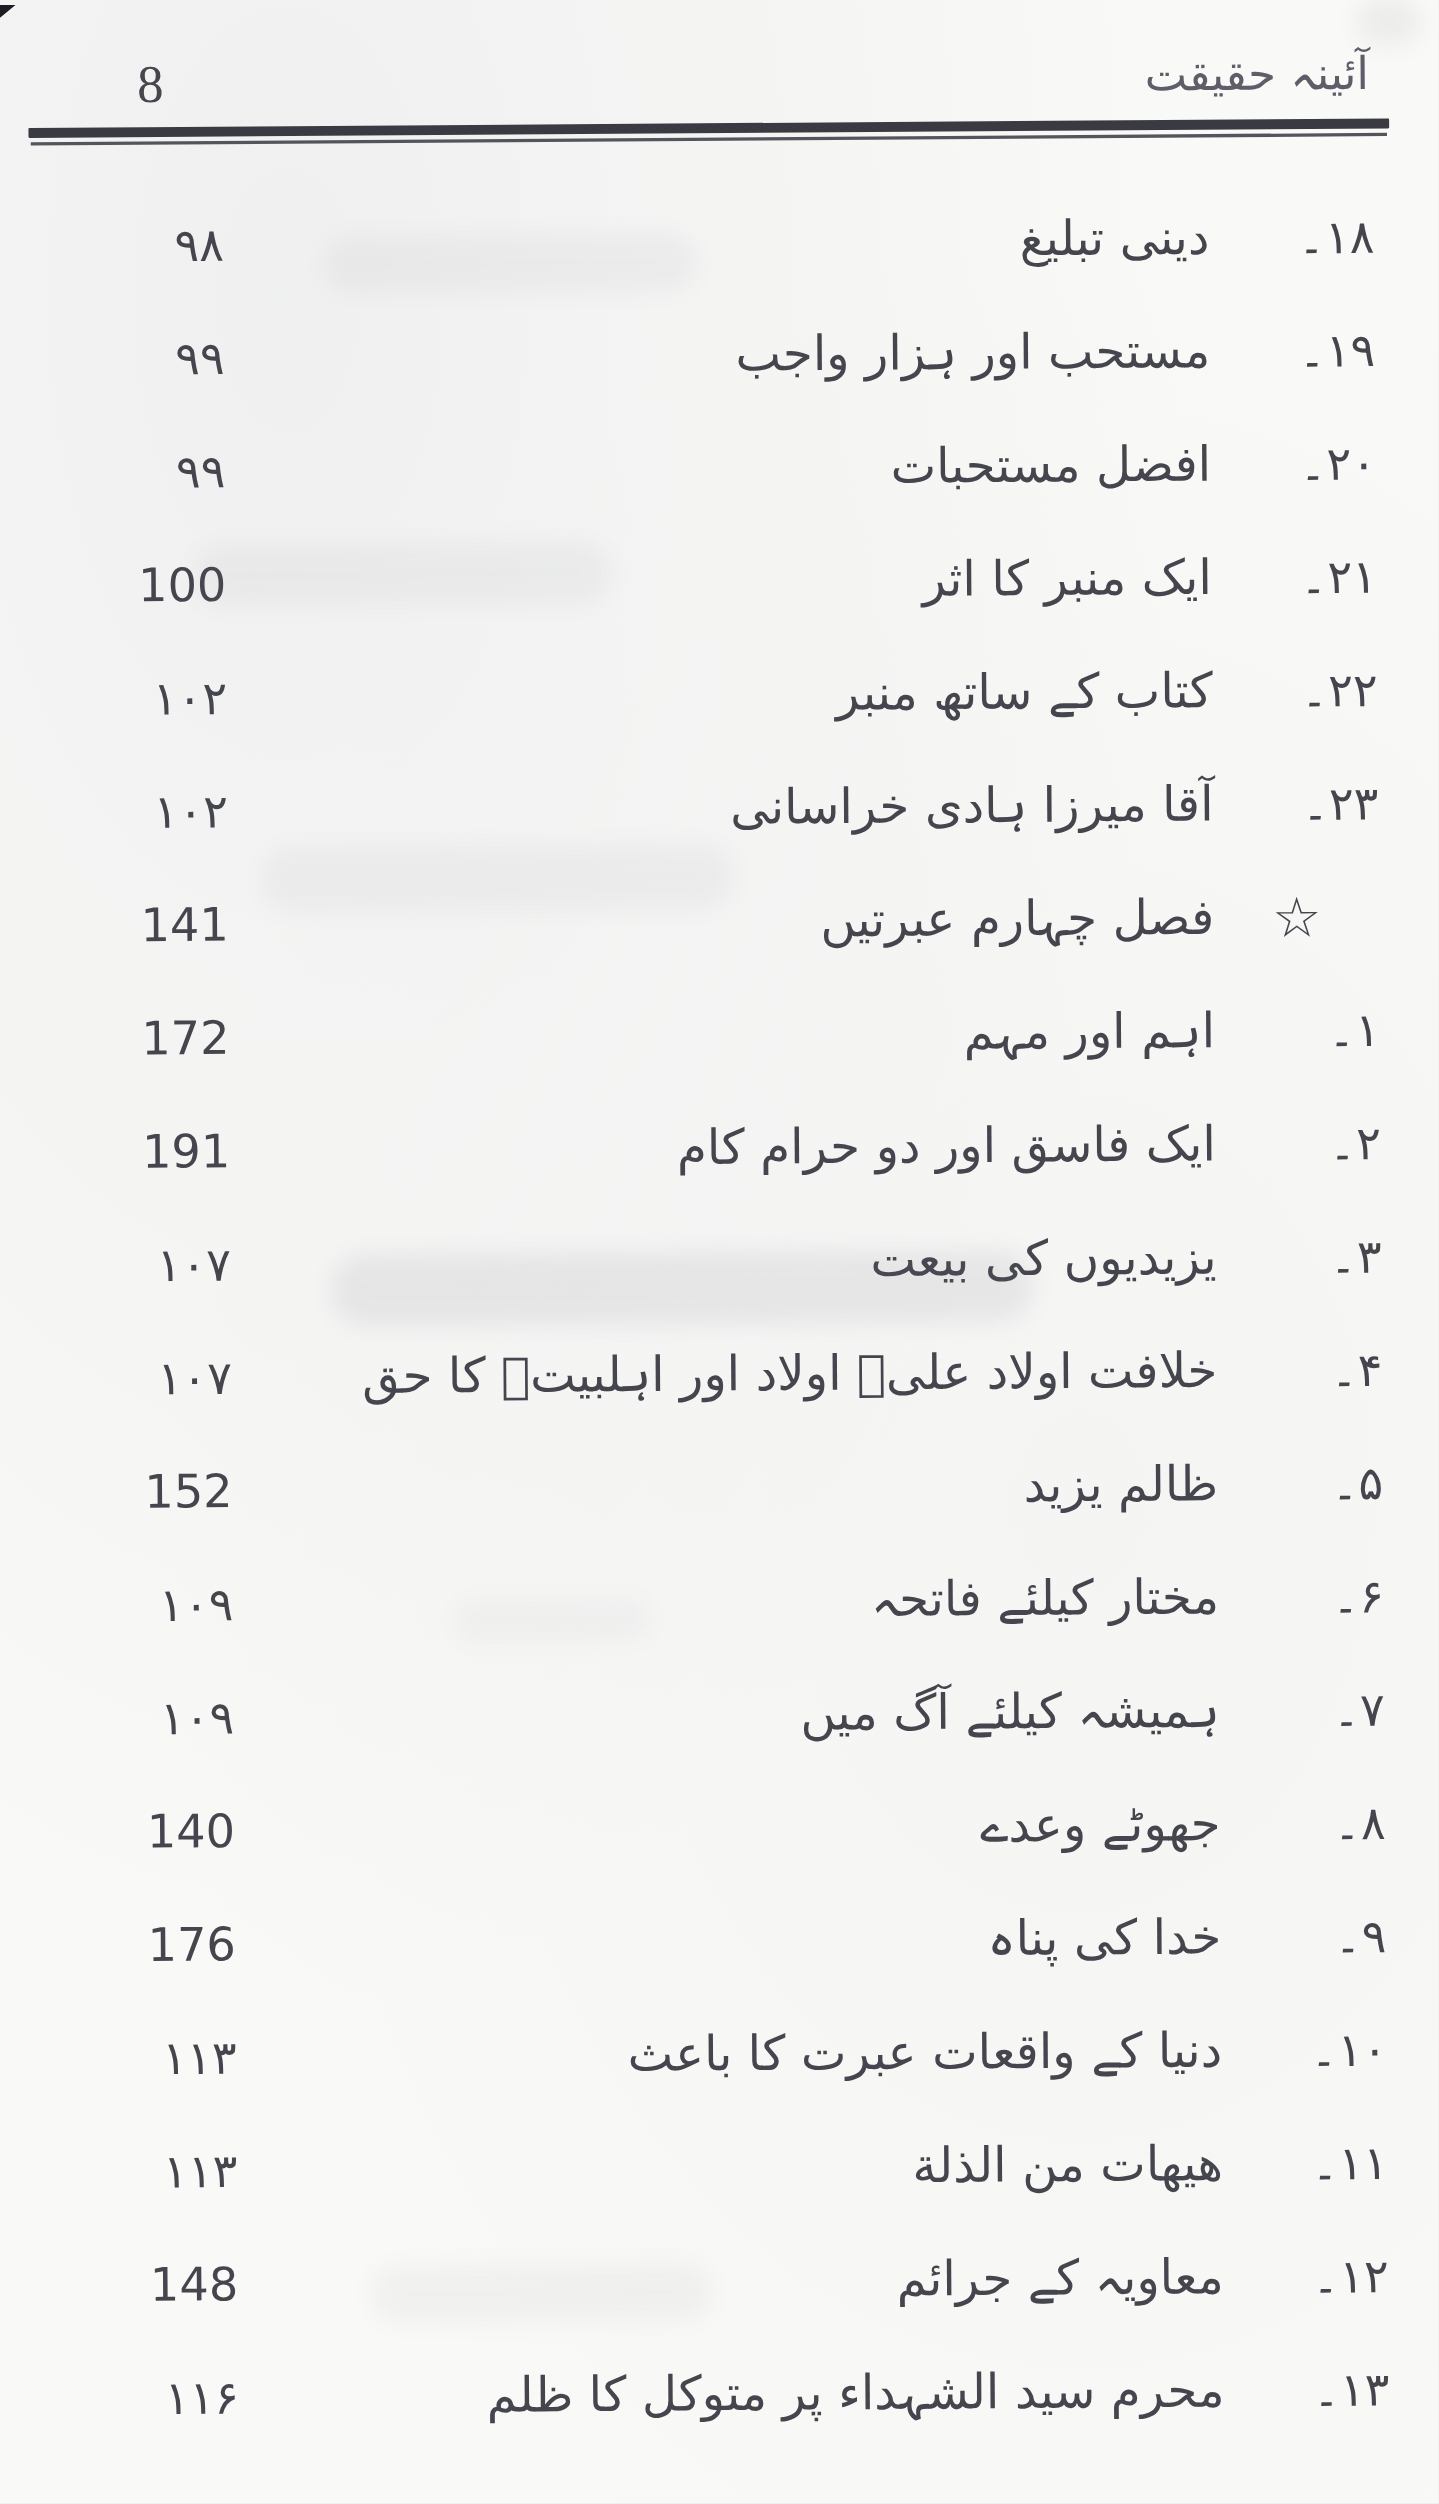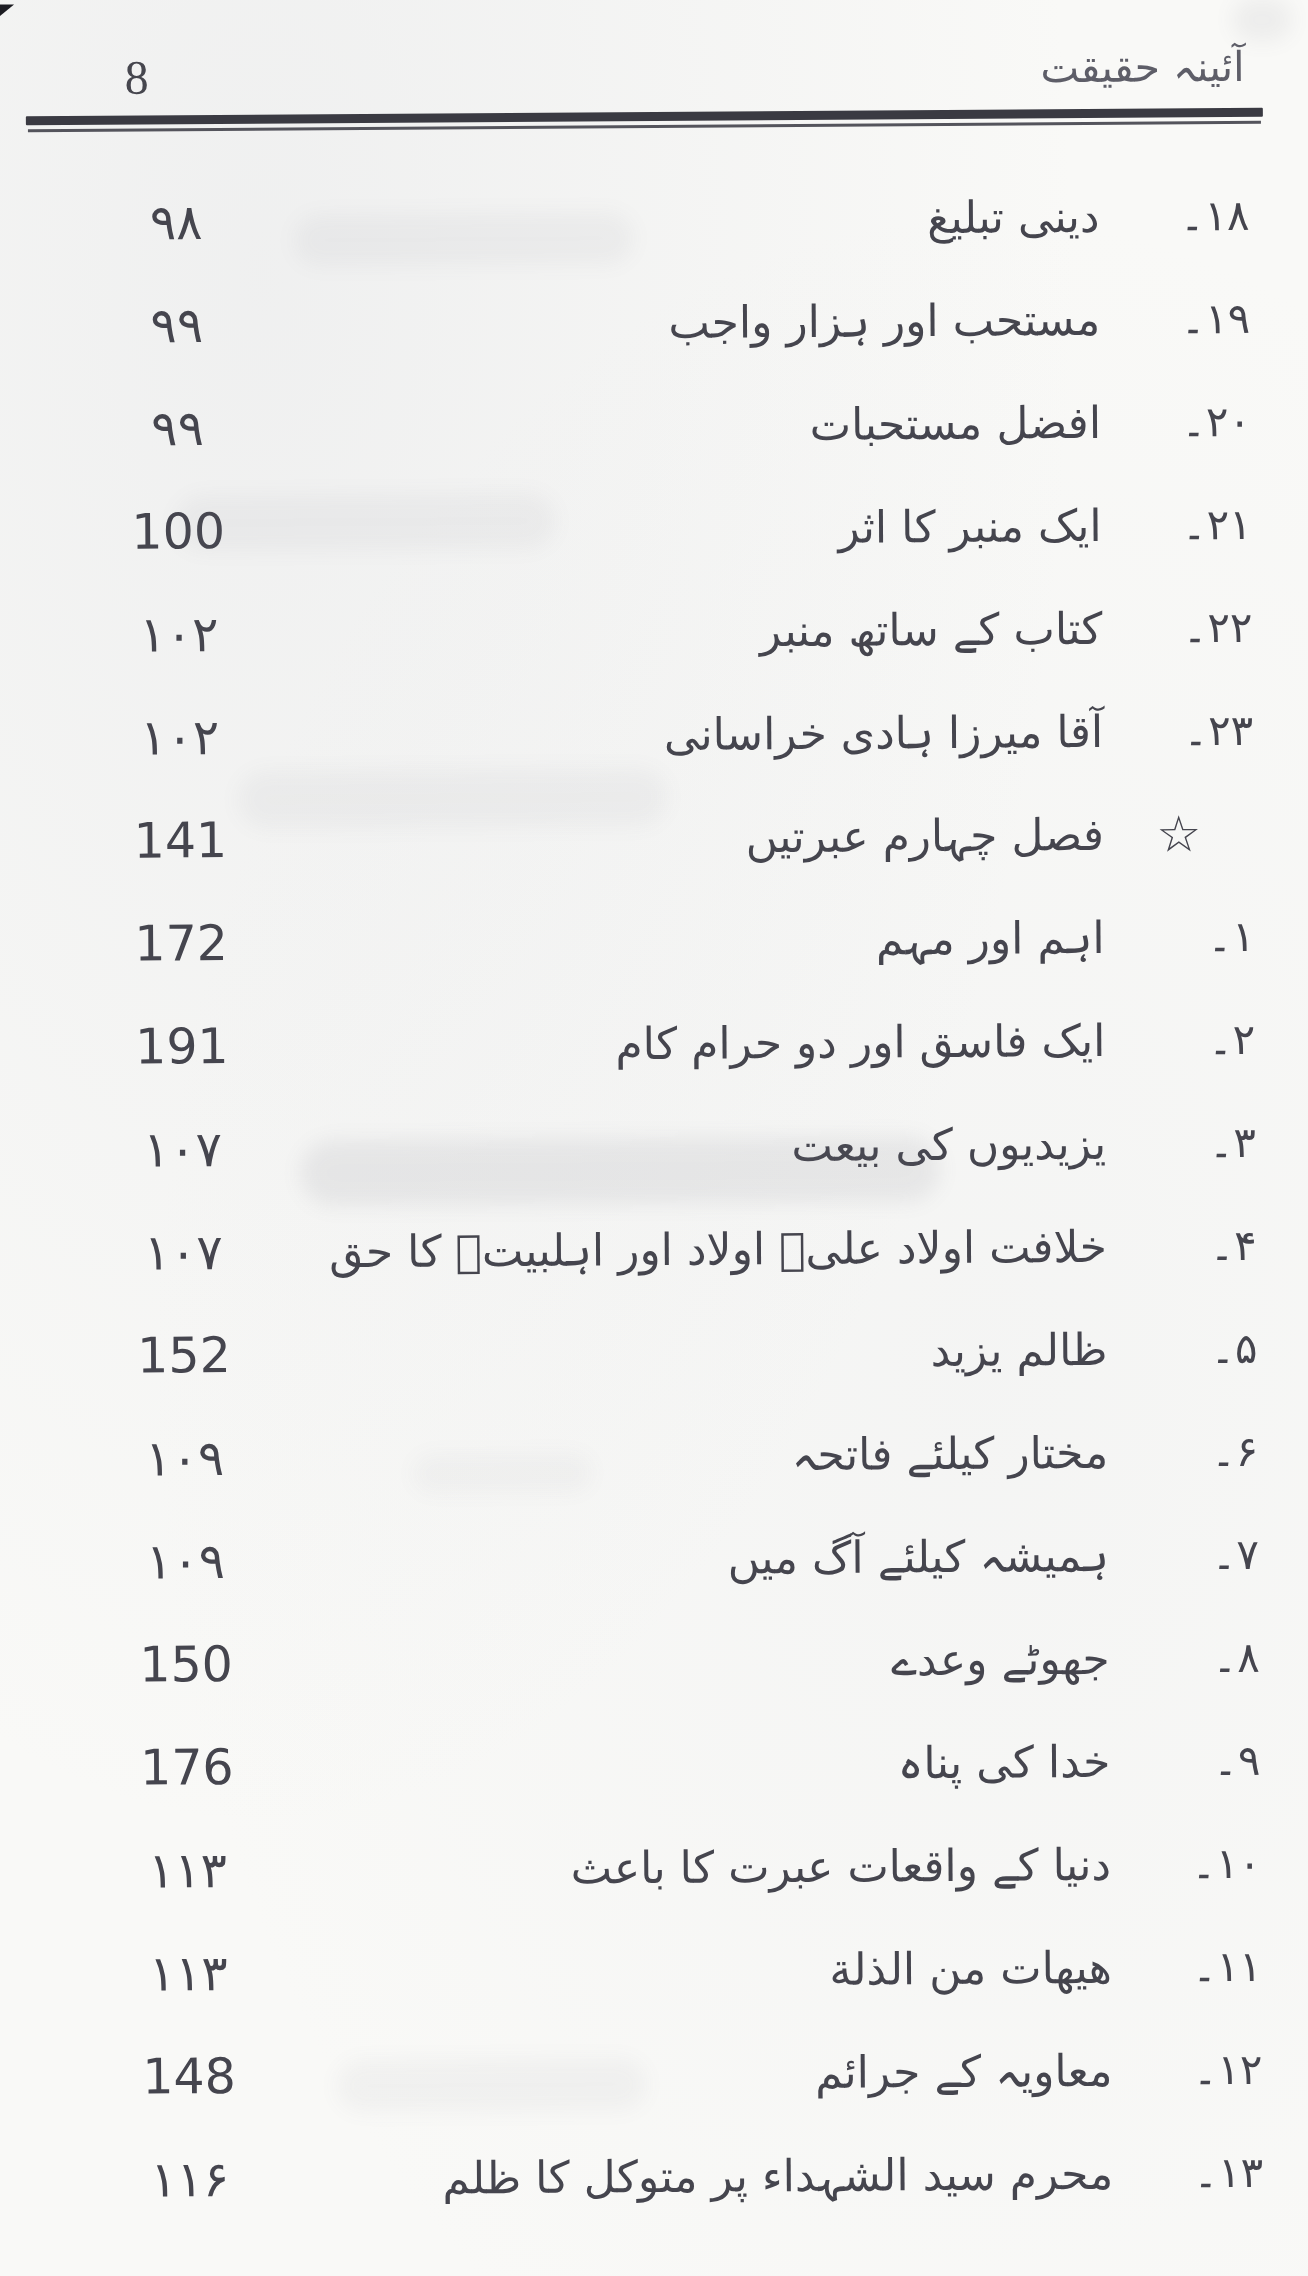--- a/index.html
+++ b/index.html
@@ -62,21 +62,21 @@
     letter-spacing:1px;
   }
   .num.star{font-size:50px;text-align:center;letter-spacing:0;}
   .title{
     flex:1 1 auto;text-align:right;
     font-size:44px;line-height:60px;
     padding-left:20px;white-space:nowrap;overflow:visible;
   }
   .pagenum{
     width:135px;flex:0 0 135px;
-    font-size:49px;text-align:center;white-space:nowrap;margin-left:40px;
+    font-size:42px;text-align:right;white-space:nowrap;
   }
 </style>
 </head>
 <body>
 
 <div class="page">
   <div class="tilt">
 
     <div class="corner-wedge"></div>
     <div class="ghost g1"></div>
@@ -176,21 +176,21 @@
 
   <div class="row">
     <span class="num">۷۔</span>
     <span class="title">ہمیشہ کیلئے آگ میں</span>
     <span class="pagenum">۱۰۹</span>
   </div>
 
   <div class="row">
     <span class="num">۸۔</span>
     <span class="title">جھوٹے وعدے</span>
-    <span class="pagenum">150</span>
+    <span class="pagenum">140</span>
   </div>
 
   <div class="row">
     <span class="num">۹۔</span>
     <span class="title">خدا کی پناہ</span>
     <span class="pagenum">176</span>
   </div>
 
   <div class="row">
     <span class="num">۱۰۔</span>

